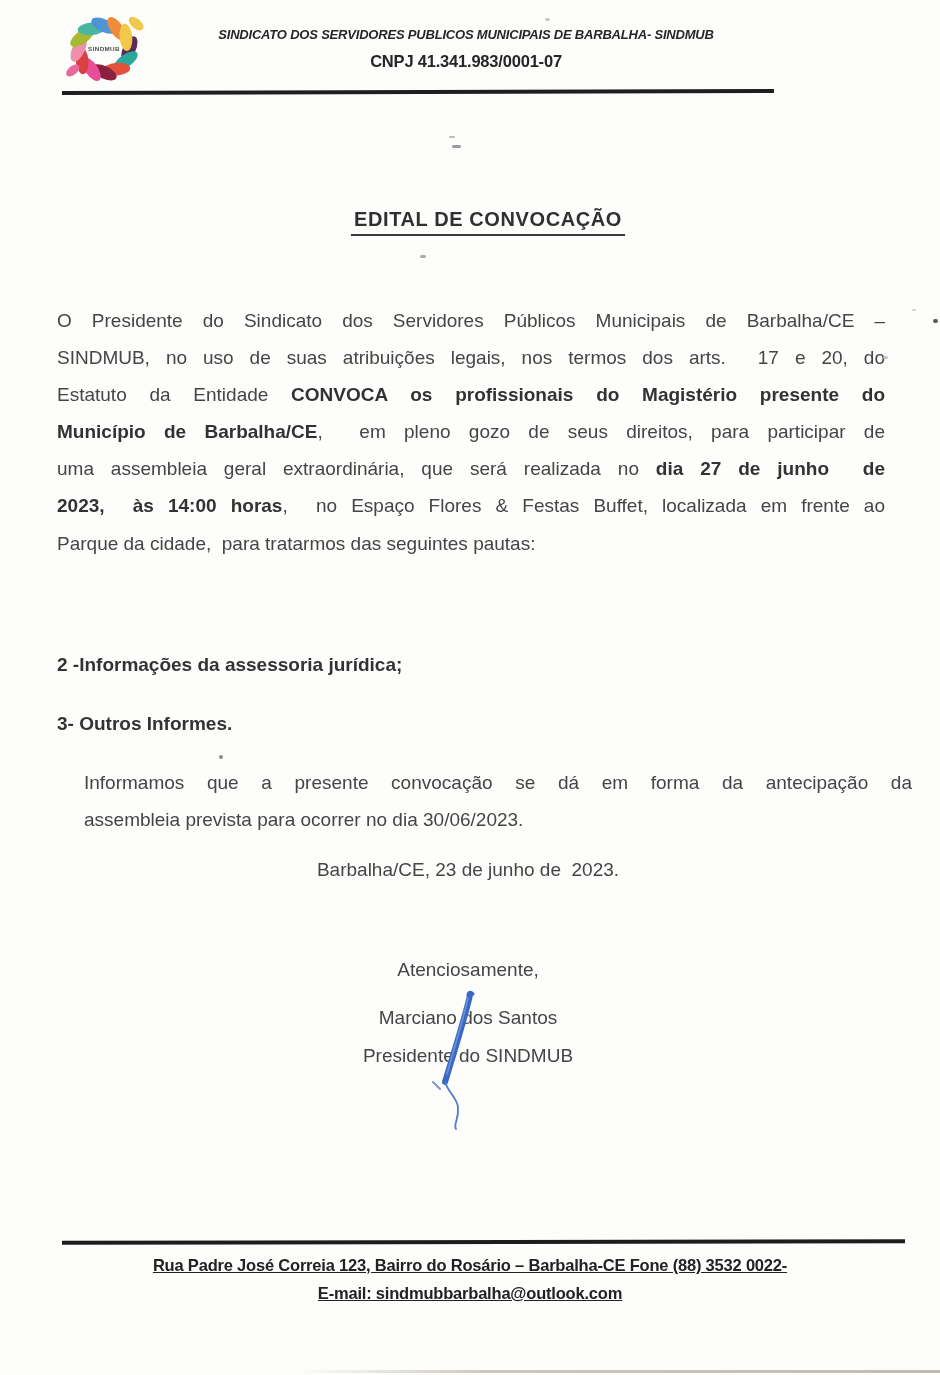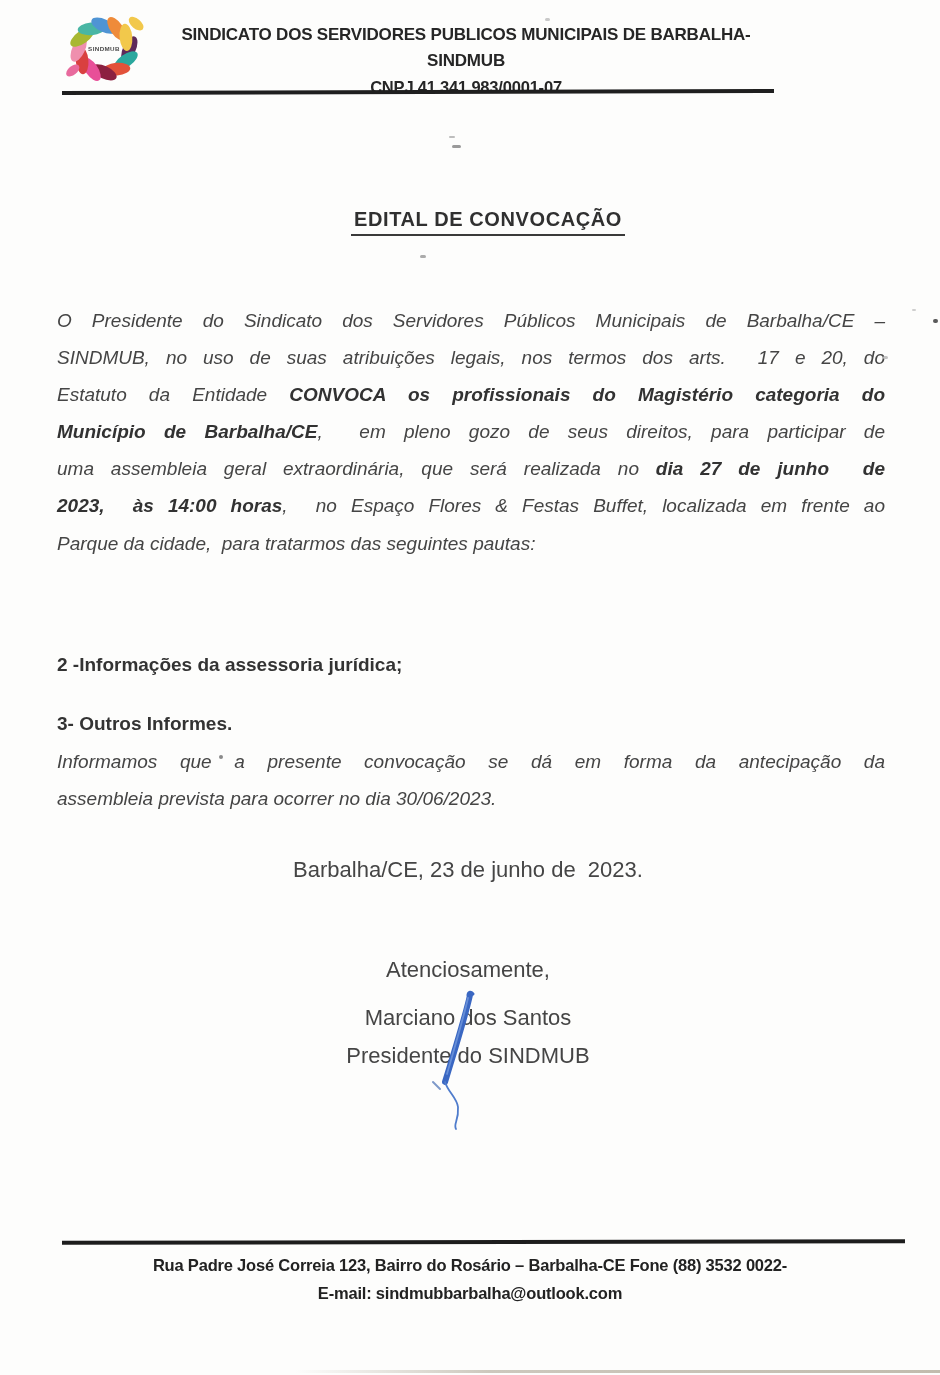--- a/index.html
+++ b/index.html
@@ -12,62 +12,62 @@
     font-family:"Liberation Sans","DejaVu Sans",sans-serif;
     color:#444;
   }
   
   .logo{position:absolute;left:54px;top:10px;width:100px;height:78px;}
   .header-text{
     position:absolute;left:170px;top:22px;width:592px;
     text-align:center;font-weight:bold;color:#262626;
     letter-spacing:-0.2px;
   }
-  .org-name{font-size:17px;line-height:26px;}
+  .org-name{font-size:13px;line-height:26px;font-style:italic;}
   .cnpj{font-size:16.5px;line-height:26px;}
   .header-rule{
     position:absolute;left:62px;top:90px;width:712px;height:3.5px;
     background:#1f1f1f;transform:rotate(-0.15deg);
   }
   
   .doc-title{
     position:absolute;left:0;top:197px;width:940px;
     text-align:center;margin:0;padding-left:18px;
   }
   .doc-title span{
     display:inline-block;
     font-size:20px;font-weight:bold;color:#303030;
     letter-spacing:0.6px;
     border-bottom:2.5px solid #3a3a3a;
     padding:0 3px 2.5px 3px;
   }
   
   .textblock{position:absolute;left:57px;width:828px;font-size:19px;color:#454545;}
-  .bline{line-height:37.1px;font-style:italic;}
+  .bline{line-height:37.1px;}
   .jl{text-align:justify;text-align-last:justify;}
   .textblock b{color:#323232;}
   .agenda-item{
     position:absolute;left:57px;width:828px;
     font-size:19px;font-weight:bold;color:#333;line-height:28px;
   }
   .centerline{
     position:absolute;left:0;width:936px;text-align:center;
-    font-size:22px;color:#454545;line-height:28px;
+    font-size:19px;color:#454545;line-height:28px;
   }
   
   .sig-svg{position:absolute;left:415px;top:984px;width:75px;height:170px;z-index:3;}
   
   .footer-rule{
     position:absolute;left:62px;top:1240px;width:843px;height:4px;
     background:#1d1d1d;transform:rotate(-0.1deg);
   }
   .footer-text{
     position:absolute;left:0;top:1251px;width:940px;
     text-align:center;font-weight:bold;color:#222;
-    font-size:16.5px;line-height:28px;letter-spacing:-0.2px;
+    font-size:16.5px;line-height:28px;letter-spacing:-0.2px;text-decoration:underline;
   }
   
   .speck{position:absolute;border-radius:2px;}
   .bottom-scan-line{
     position:absolute;left:295px;top:1370px;width:645px;height:2.5px;
     background:linear-gradient(to right,rgba(205,200,189,0),#cdc8bd 30%,#c2bcae);
   }
 </style>
 </head>
 <body>
@@ -102,31 +102,31 @@
 
   <div class="header-rule"></div>
 
   <h1 class="doc-title">
     <span>EDITAL DE CONVOCAÇÃO</span>
   </h1>
 
   <div class="textblock" style="top:302px;">
     <div class="bline jl"><span>O Presidente do Sindicato dos Servidores Públicos Municipais de Barbalha/CE –</span></div>
     <div class="bline jl"><span>SINDMUB, no uso de suas atribuições legais, nos termos dos arts.&nbsp; 17 e 20, do</span></div>
-    <div class="bline jl"><span>Estatuto da Entidade </span><b>CONVOCA os profissionais do Magistério categoria do</b></div>
+    <div class="bline jl"><span>Estatuto da Entidade </span><b>CONVOCA os profissionais do Magistério presente do</b></div>
     <div class="bline jl"><b>Município de Barbalha/CE</b><span>,&nbsp; em pleno gozo de seus direitos, para participar de</span></div>
     <div class="bline jl"><span>uma assembleia geral extraordinária, que será realizada no </span><b>dia 27 de junho&nbsp; de</b></div>
     <div class="bline jl"><b>2023,&nbsp; às 14:00 horas</b><span>,&nbsp; no Espaço Flores &amp; Festas Buffet, localizada em frente ao</span></div>
     <div class="bline"><span>Parque da cidade,&nbsp; para tratarmos das seguintes pautas:</span></div>
   </div>
 
   <div class="agenda-item" style="top:651px;">2 -Informações da assessoria jurídica;</div>
   <div class="agenda-item" style="top:710px;">3- Outros Informes.</div>
 
-  <div class="textblock" style="top:743px;">
+  <div class="textblock" style="top:764px;margin-left:27px;">
     <div class="bline jl"><span>Informamos que a presente convocação se dá em forma da antecipação da</span></div>
     <div class="bline"><span>assembleia prevista para ocorrer no dia 30/06/2023.</span></div>
   </div>
 
   <div class="centerline" style="top:856px;">Barbalha/CE, 23 de junho de&nbsp; 2023.</div>
   <div class="centerline" style="top:956px;">Atenciosamente,</div>
 
   <div class="centerline" style="top:1004px;z-index:2;">Marciano dos Santos</div>
   <div class="centerline" style="top:1042px;z-index:2;">Presidente do SINDMUB</div>
 

